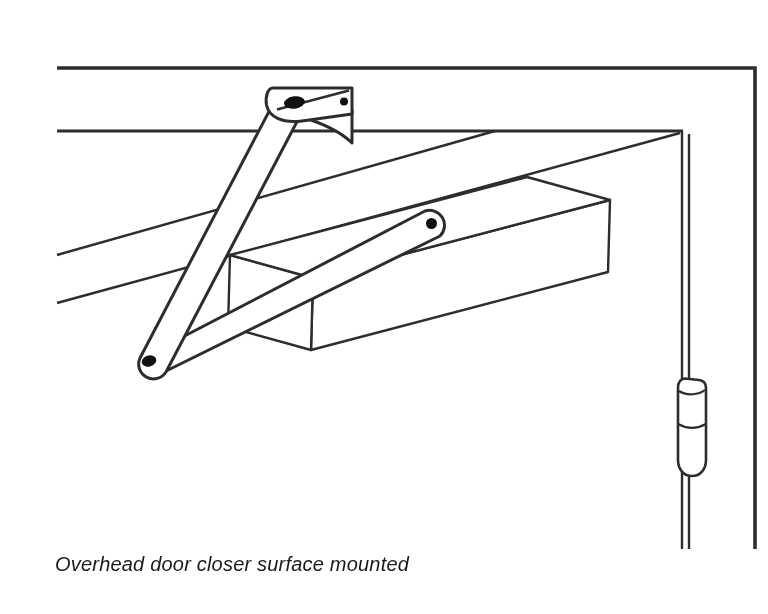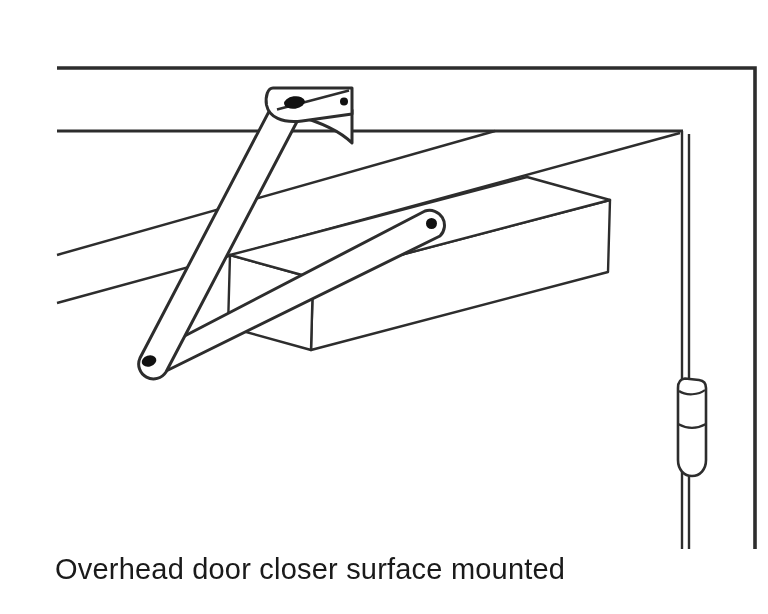--- a/index.html
+++ b/index.html
@@ -36,21 +36,22 @@
     stroke-linejoin: round;
   }
   svg .dot {
     fill: var(--dot);
     stroke: none;
   }
   .caption {
     position: absolute;
     left: 55px;
     top: 553px;
-    font-size: 29px;
+    font-size: 20px;
+    font-style: italic;
     letter-spacing: 0.2px;
     color: var(--text);
     white-space: nowrap;
   }
 </style>
 </head>
 <body>
 
 <div class="figure-wrap">
   <svg width="768" height="614" viewBox="0 0 768 614">

